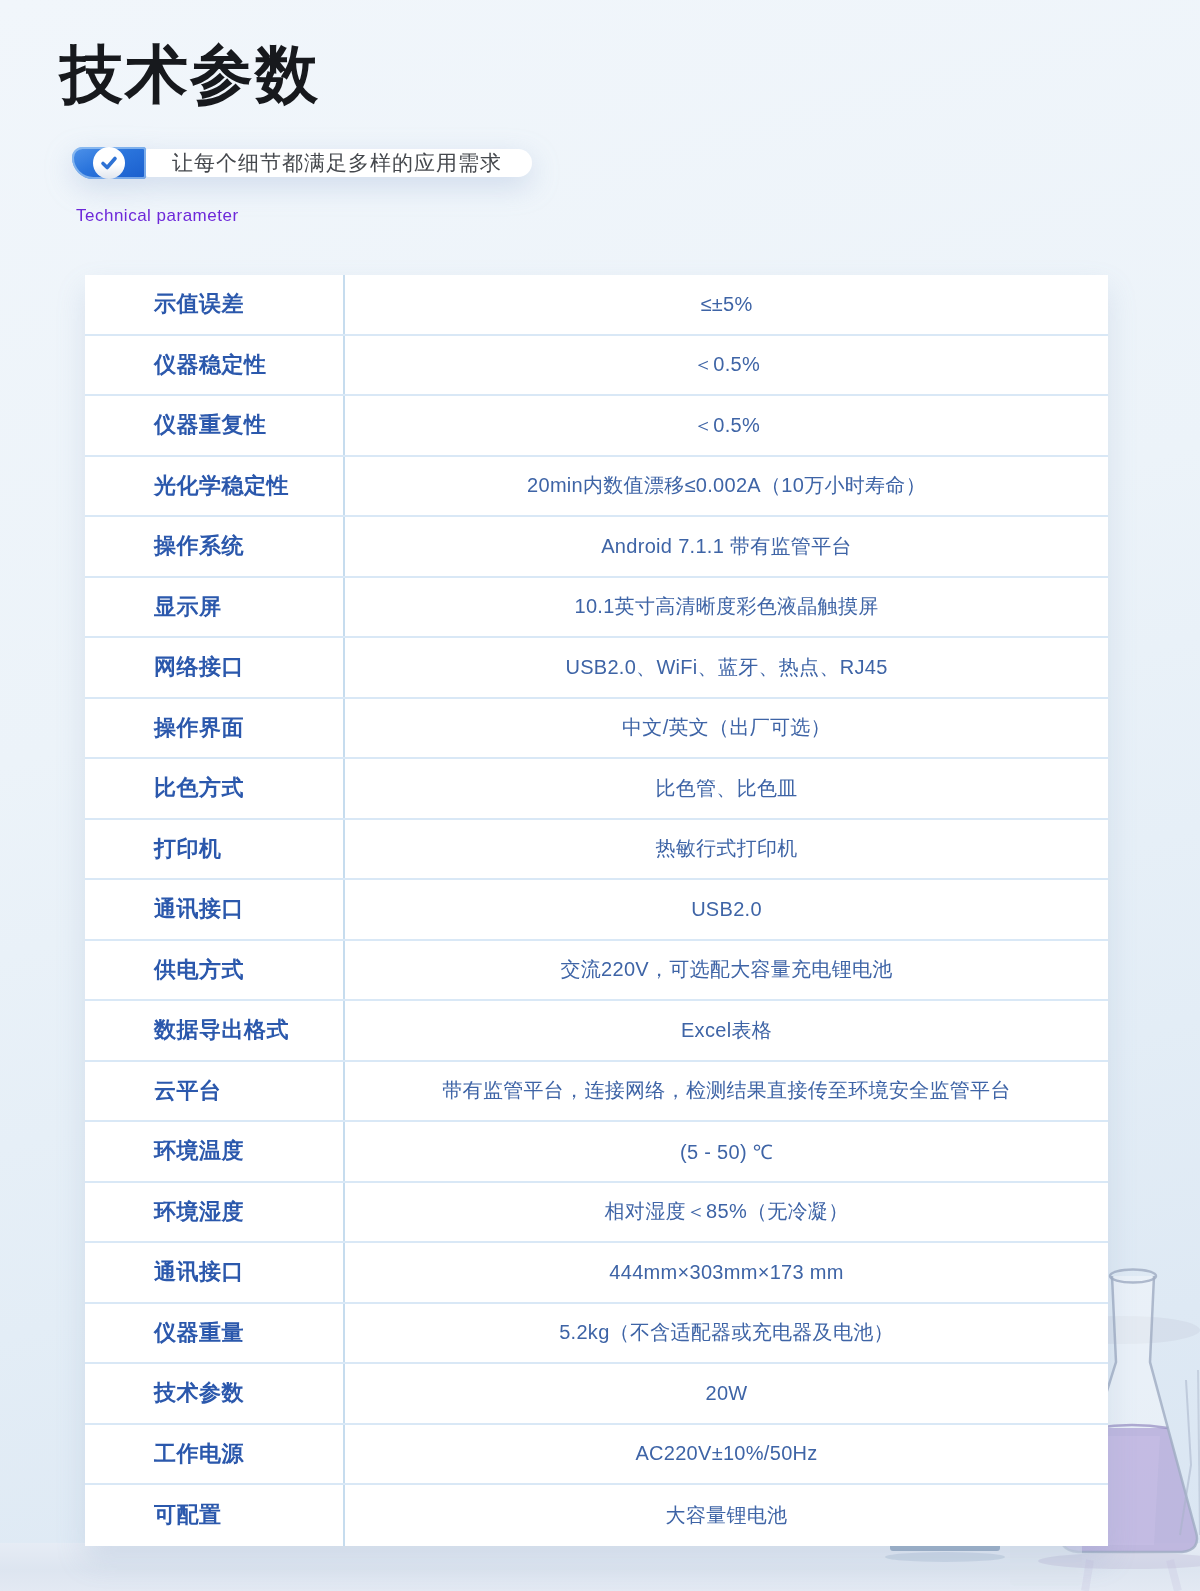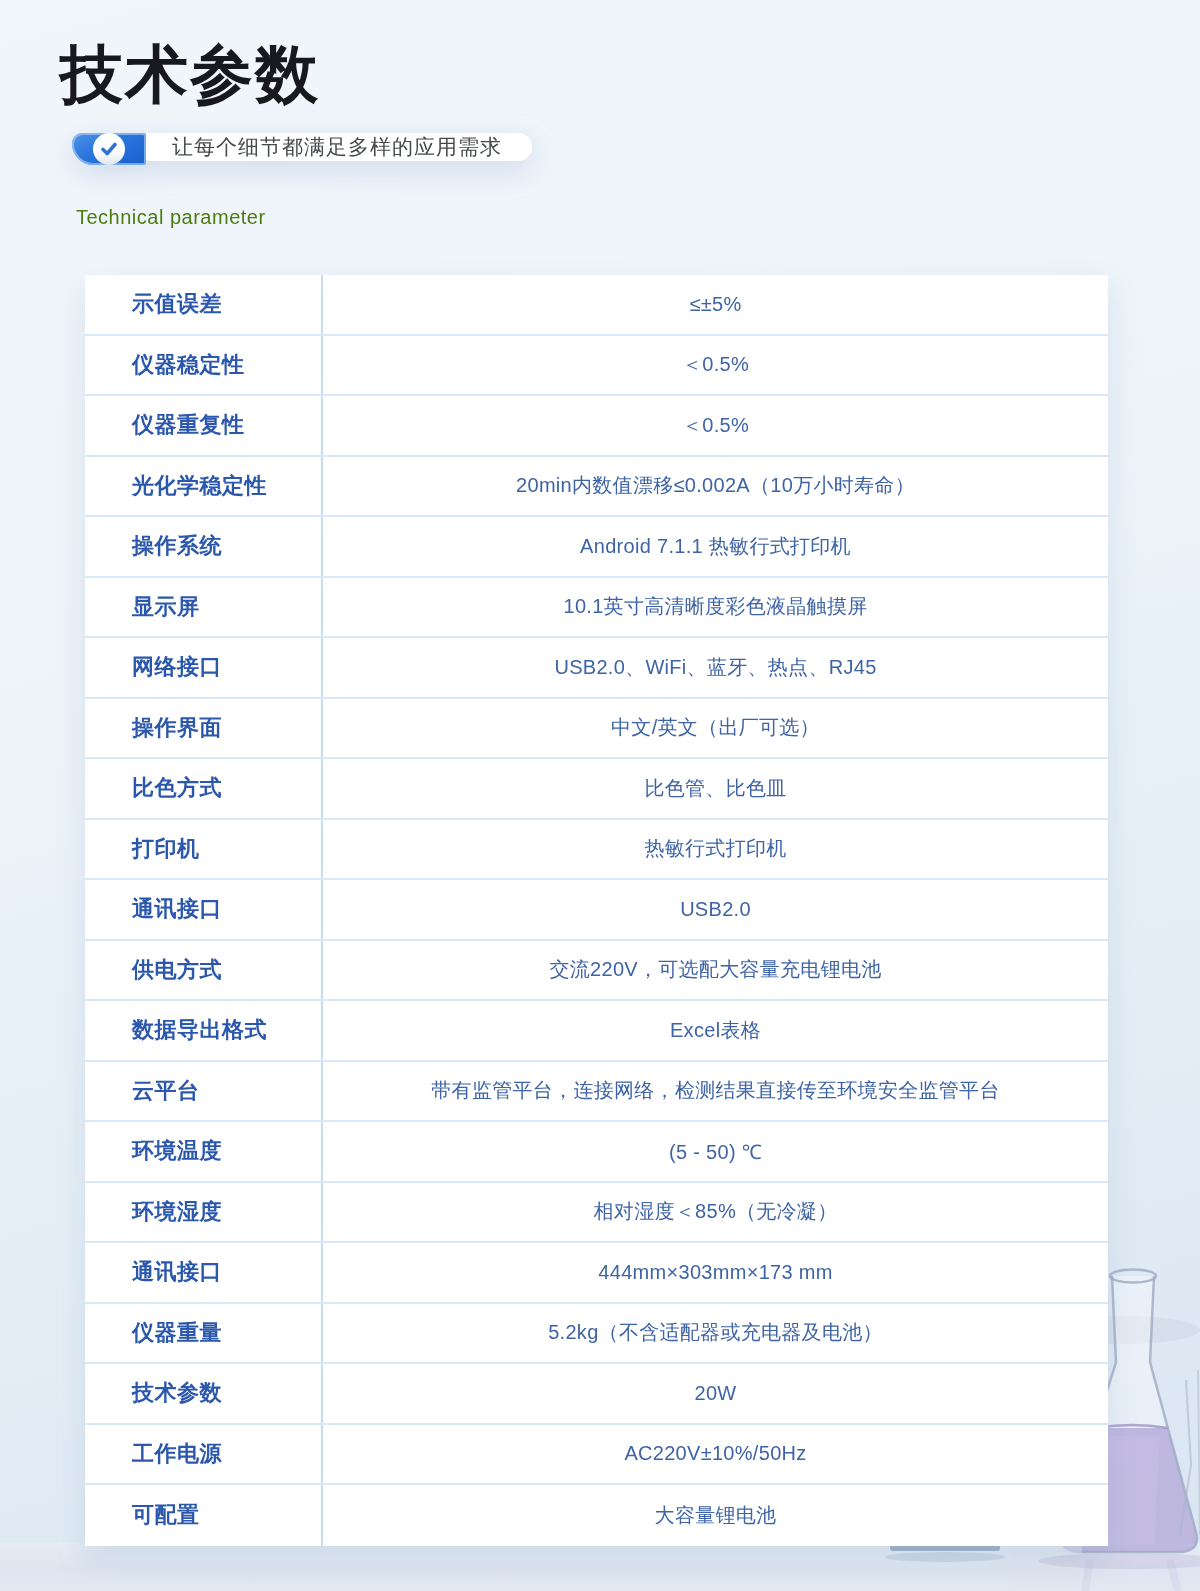--- a/index.html
+++ b/index.html
@@ -14,21 +14,21 @@
 
   
   .page-title {
     position:absolute; left:60px; top:32px;
     font-family:"DejaVu Serif","Liberation Serif",serif;
     font-weight:900; font-size:63px; letter-spacing:2px;
     color:#17191d;
   }
   .feature-badge {
     position:absolute; left:72px; top:133px; height:60px;
-    display:flex; align-items:flex-start;
+    display:flex; align-items:center;
     filter:drop-shadow(0 9px 14px rgba(125,155,200,0.28));
   }
   .badge-check {
     width:74px; flex:0 0 74px;
     background:linear-gradient(155deg,#4f93ea 0%, #2a74dc 45%, #1a5ecd 100%);
     border-radius:14px 4px 4px 28px;
     box-shadow:inset 0 0 0 2px rgba(170,208,244,0.65);
     display:flex; align-items:center; justify-content:center;
   }
   .check-circle {
@@ -39,32 +39,33 @@
   .badge-pill {
     background:#ffffff;
     border-radius:4px 28px 28px 4px;
     display:flex; align-items:center;
     padding:0 30px 0 26px;
     font-size:21px; color:#45484d; letter-spacing:1px;
     white-space:nowrap;
   }
   .subtitle-en {
     position:absolute; left:76px; top:206px;
-    font-size:20px; color:#4d7c0f; letter-spacing:0.5px;
+    font-size:17px; color:#6d28d9; letter-spacing:0.5px;
   }
 
   
   .spec-table {
     position:absolute; left:85px; top:275px; width:1023px;
     background:#ffffff; z-index:2;
     box-shadow:0 14px 28px rgba(115,145,185,0.18);
   }
   .spec-row {
     display:flex; height:60.5px;
     border-bottom:2px solid #d9e8f6;
+    padding-left:22px;
   }
   .spec-row:last-child { border-bottom:none; }
   .spec-label {
     flex:0 0 238px; width:238px;
     border-right:2px solid #c6dcee;
     display:flex; align-items:center;
     padding-left:47px;
     font-size:22px; font-weight:bold; color:#2b58ac;
     letter-spacing:0.5px;
   }
@@ -149,21 +150,21 @@
     <div class="spec-value">＜0.5%</div>
   </div>
 
   <div class="spec-row">
     <div class="spec-label">光化学稳定性</div>
     <div class="spec-value">20min内数值漂移≤0.002A（10万小时寿命）</div>
   </div>
 
   <div class="spec-row">
     <div class="spec-label">操作系统</div>
-    <div class="spec-value">Android 7.1.1 热敏行式打印机</div>
+    <div class="spec-value">Android 7.1.1 带有监管平台</div>
   </div>
 
   <div class="spec-row">
     <div class="spec-label">显示屏</div>
     <div class="spec-value">10.1英寸高清晰度彩色液晶触摸屏</div>
   </div>
 
   <div class="spec-row">
     <div class="spec-label">网络接口</div>
     <div class="spec-value">USB2.0、WiFi、蓝牙、热点、RJ45</div>

